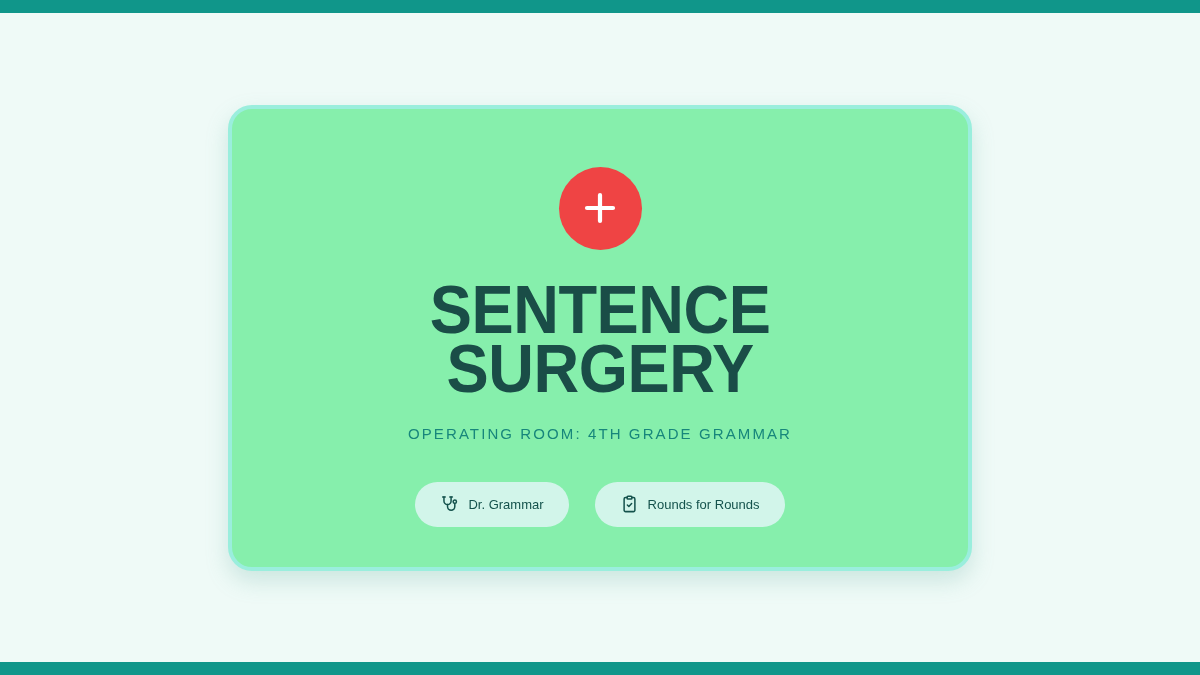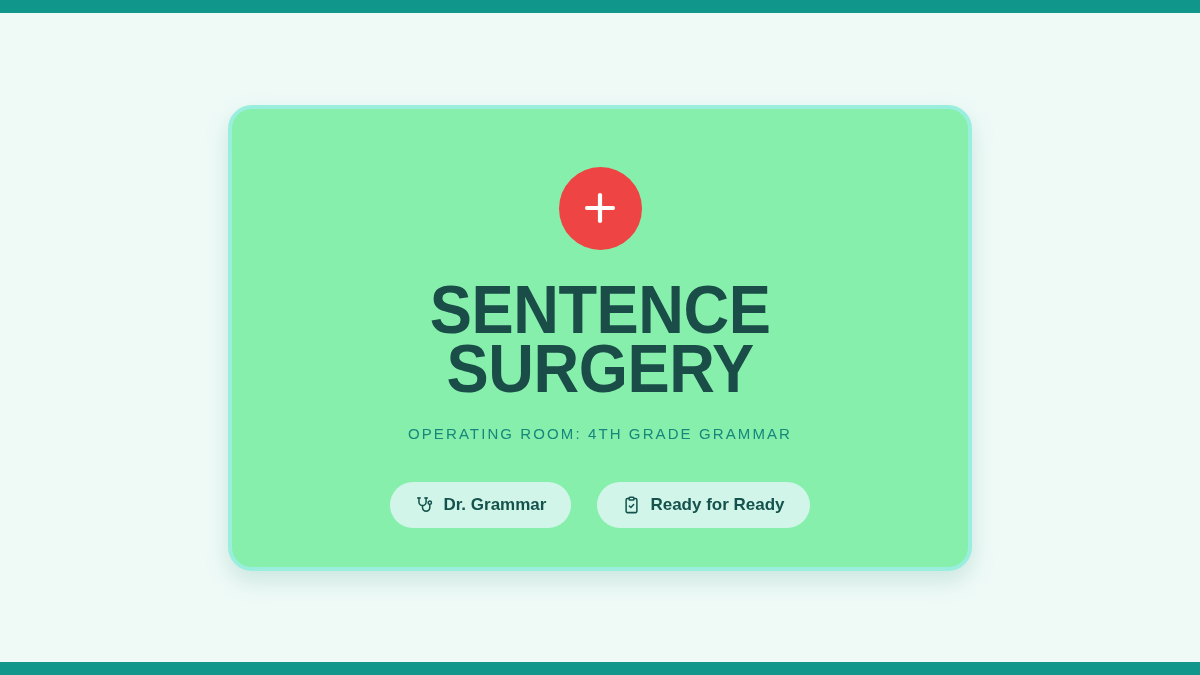--- a/index.html
+++ b/index.html
@@ -105,22 +105,22 @@
   .pill-icon {
     display: flex;
     align-items: center;
     justify-content: center;
     width: 19px;
     height: 19px;
     flex: none;
   }
   .pill-icon svg { display: block; }
   .pill-label {
-    font-size: 17px;
-    font-weight: 700;
+    font-size: 13px;
+    font-weight: 400;
     color: #14524c;
     white-space: nowrap;
   }
 </style>
 </head>
 <body>
 
 <div class="bar bar-top"></div>
 
 <div class="stage">
@@ -158,20 +158,20 @@
       </div>
 
       <div class="pill">
         <span class="pill-icon">
           <svg width="19" height="19" viewBox="0 0 24 24" fill="none" stroke="#14524c" stroke-width="1.9" stroke-linecap="round" stroke-linejoin="round" aria-hidden="true">
             <path d="M9 3.2H7a1.8 1.8 0 0 0-1.8 1.8v14.2A1.8 1.8 0 0 0 7 21h10a1.8 1.8 0 0 0 1.8-1.8V5A1.8 1.8 0 0 0 17 3.2h-2"></path>
             <rect x="9" y="1.6" width="6" height="3.6" rx="1"></rect>
             <path d="M9.3 12.6l1.9 1.9 3.5-3.7"></path>
           </svg>
         </span>
-        <span class="pill-label">Ready for Ready</span>
+        <span class="pill-label">Rounds for Rounds</span>
       </div>
 
     </div>
   </div>
 </div>
 
 <div class="bar bar-bottom"></div>
 
 </body></html>

